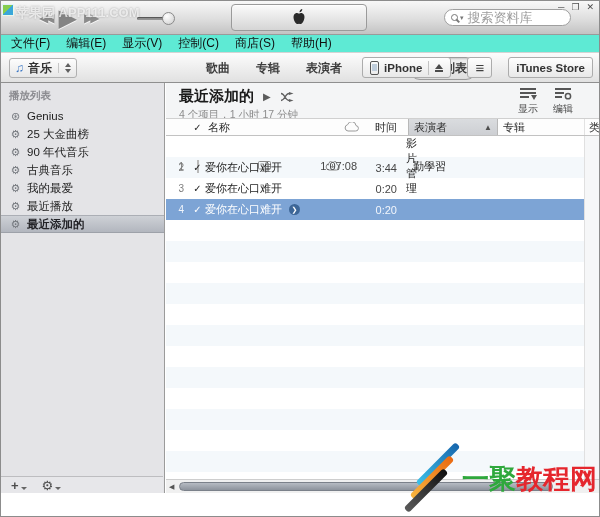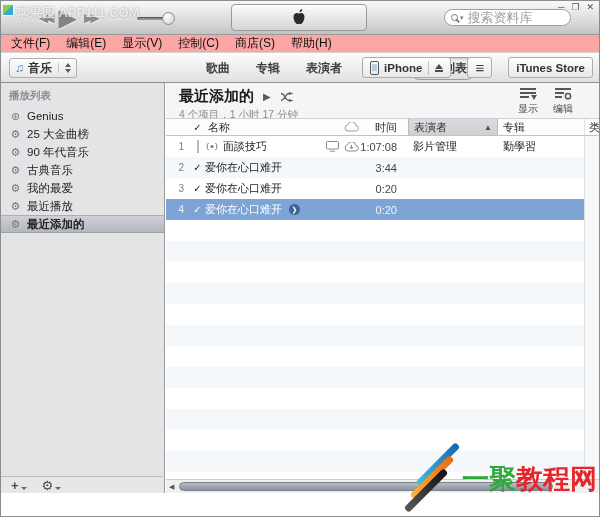--- a/index.html
+++ b/index.html
@@ -16,21 +16,21 @@
 .lcd{position:absolute;left:230px;top:3px;width:136px;height:27px;border:1px solid #9a9a9a;border-radius:4px;background:linear-gradient(#fbfbfb,#d5d5d5);display:flex;align-items:center;justify-content:center;box-shadow:inset 0 1px 1px rgba(255,255,255,.9)}
 .search{position:absolute;left:443px;top:8px;width:127px;height:17px;border:1px solid #9f9f9f;border-radius:9px;background:#fff;display:flex;align-items:center;padding:0 6px;gap:2px}
 .mag{width:7px;height:7px;border:1.5px solid #787878;border-radius:50%;position:relative;flex:none}
 .mag::after{content:"";position:absolute;width:4px;height:1.5px;background:#787878;transform:rotate(45deg);right:-3px;bottom:-1px}
 .sarrow{font-size:7px;color:#787878;margin-right:2px}
 .sph{font-size:13px;color:#9b9b9b;white-space:nowrap}
 .winctl{position:absolute;right:5px;top:1px;display:flex;gap:7px;font-size:9px;color:#4c4c4c;font-weight:bold}
 .wm-top{position:absolute;left:1px;top:3px;display:flex;align-items:flex-start;gap:2px;font-size:13px;font-weight:bold;color:rgba(255,255,255,.72);text-shadow:0 0 2px rgba(110,110,110,.6);pointer-events:none;z-index:40}
 .wm-ico{width:12px;height:12px;background:linear-gradient(135deg,#86cd4f 50%,#3aa7d9 50%);border:1px solid rgba(255,255,255,.85);display:inline-block}
 
-.menubar{position:absolute;top:34px;left:0;width:100%;height:18px;background:#fca5a5;border-bottom:1px solid #d4d4d4;display:flex;align-items:center;padding-left:2px;font-size:12px;color:#111}
+.menubar{position:absolute;top:34px;left:0;width:100%;height:18px;background:#5eead4;border-bottom:1px solid #d4d4d4;display:flex;align-items:center;padding-left:2px;font-size:12px;color:#111}
 .menubar span{padding:0 8px;cursor:default}
 
 .toolbar{position:absolute;top:52px;left:0;width:100%;height:30px;background:linear-gradient(#fcfcfc,#e1e1e1);border-bottom:1px solid #8f8f8f}
 .srcbtn{position:absolute;left:8px;top:5px;height:20px;display:flex;align-items:center;gap:4px;padding:0 5px;border:1px solid #b0b0b0;border-radius:3px;background:linear-gradient(#fdfdfd,#e7e7e7);font-size:12px;font-weight:bold;color:#333}
 .note{color:#3a76c4;font-size:12px;font-weight:normal}
 .updown{display:flex;flex-direction:column;gap:2px;margin-left:2px;padding-left:6px;border-left:1px solid #c6c6c6}
 .updown i{width:0;height:0;border-left:3px solid transparent;border-right:3px solid transparent}
 .updown .up{border-bottom:4px solid #5f5f5f}
 .updown .dn{border-top:4px solid #5f5f5f}
 .tabs{position:absolute;left:196px;top:5px;height:20px;display:flex;align-items:center;gap:8px;font-size:12px;font-weight:bold;color:#3d3d3d}
@@ -288,29 +288,20 @@
           <span class="sortarrow">▲</span>
         </div>
         <div class="th th-album">专辑</div>
         <div class="th th-genre">类型</div>
       </div>
 
       <div class="rowsarea">
         <div class="trow" style="background:#fff">
           <span class="num">1</span>
           <span class="chk"><span class="dimbox"></span></span>
-          <span class="cell-name">
-            <span class="cicon">
-                <svg width="14" height="9" viewBox="0 0 14 9">
-                  <circle cx="7" cy="4.5" r="1.5" fill="#777"></circle>
-                  <path d="M3.5 1 a5 5 0 0 0 0 7 M10.5 1 a5 5 0 0 1 0 7" stroke="#777" stroke-width="1" fill="none"></path>
-                </svg>
-              </span>
-            <span>面談技巧</span>
-          </span>
           <span class="cicon">
               <svg width="13" height="11" viewBox="0 0 13 11">
                 <rect x="0.5" y="0.5" width="12" height="7.5" rx="1" stroke="#8a8a8a" fill="none"></rect>
                 <line x1="4" y1="10.2" x2="9" y2="10.2" stroke="#8a8a8a"></line>
               </svg>
             </span>
           <span class="cicon">
               <svg width="15" height="10" viewBox="0 0 15 10">
                 <path d="M4 9 a3.2 3.2 0 0 1 -.4 -6.3 A4.3 4.3 0 0 1 12 3.6 a2.7 2.7 0 0 1 -.6 5.4 z" fill="none" stroke="#8a8a8a" stroke-width="1"></path>
                 <path d="M7.5 3 v3.6 M5.8 5 l1.7 1.9 L9.2 5" stroke="#8a8a8a" fill="none"></path>

